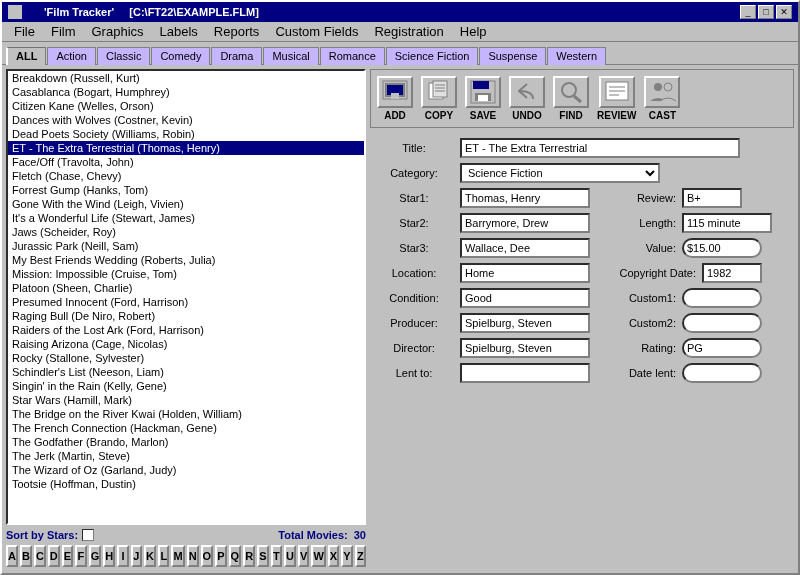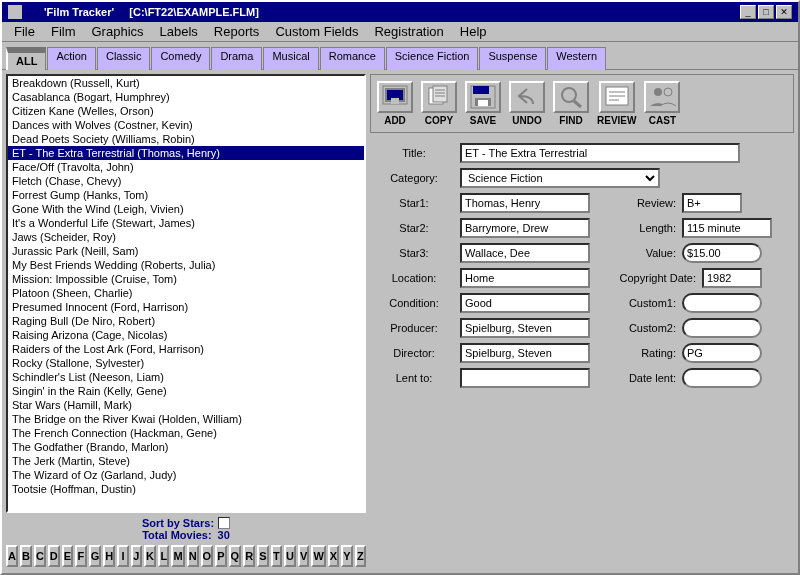--- a/index.html
+++ b/index.html
@@ -86,21 +86,21 @@
       background: #c4b5fd;
       border: 1px solid #808080;
       border-bottom: none;
       cursor: pointer;
       font-size: 11px;
       position: relative;
       bottom: -1px;
     }
     .tab.active {
       background: #c0c0c0;
-      border-top: 6px solid #737373;
+      border-top: 1px solid #737373;
       border-left: 2px solid #ffffff;
       border-right: 1px solid #808080;
       font-weight: bold;
       z-index: 1;
       padding-bottom: 3px;
     }
     .main-content {
       display: flex;
       flex: 1;
       padding: 4px;
@@ -130,21 +130,20 @@
       padding: 1px 4px;
       cursor: pointer;
       white-space: nowrap;
     }
     .list-item.selected { background: #000080; color: white; }
     .sort-row {
       display: flex;
       align-items: center;
       justify-content: space-between;
       padding: 4px 0 2px 0;
-      flex-direction: column;
     }
     .sort-left {
       display: flex;
       align-items: center;
       gap: 4px;
       color: #000080;
       font-weight: bold;
     }
     .sort-right {
       display: flex;
@@ -332,22 +331,22 @@
           <div class="list-item">Forrest Gump (Hanks, Tom)</div>
           <div class="list-item">Gone With the Wind (Leigh, Vivien)</div>
           <div class="list-item">It's a Wonderful Life (Stewart, James)</div>
           <div class="list-item">Jaws (Scheider, Roy)</div>
           <div class="list-item">Jurassic Park (Neill, Sam)</div>
           <div class="list-item">My Best Friends Wedding (Roberts, Julia)</div>
           <div class="list-item">Mission: Impossible (Cruise, Tom)</div>
           <div class="list-item">Platoon (Sheen, Charlie)</div>
           <div class="list-item">Presumed Innocent (Ford, Harrison)</div>
           <div class="list-item">Raging Bull (De Niro, Robert)</div>
+          <div class="list-item">Raiders of the Lost Ark (Ford, Harrison)</div>
           <div class="list-item">Raising Arizona (Cage, Nicolas)</div>
-          <div class="list-item">Raiders of the Lost Ark (Ford, Harrison)</div>
           <div class="list-item">Rocky (Stallone, Sylvester)</div>
           <div class="list-item">Schindler's List (Neeson, Liam)</div>
           <div class="list-item">Singin' in the Rain (Kelly, Gene)</div>
           <div class="list-item">Star Wars (Hamill, Mark)</div>
           <div class="list-item">The Bridge on the River Kwai (Holden, William)</div>
           <div class="list-item">The French Connection (Hackman, Gene)</div>
           <div class="list-item">The Godfather (Brando, Marlon)</div>
           <div class="list-item">The Jerk (Martin, Steve)</div>
           <div class="list-item">The Wizard of Oz (Garland, Judy)</div>
           <div class="list-item">Tootsie (Hoffman, Dustin)</div>

